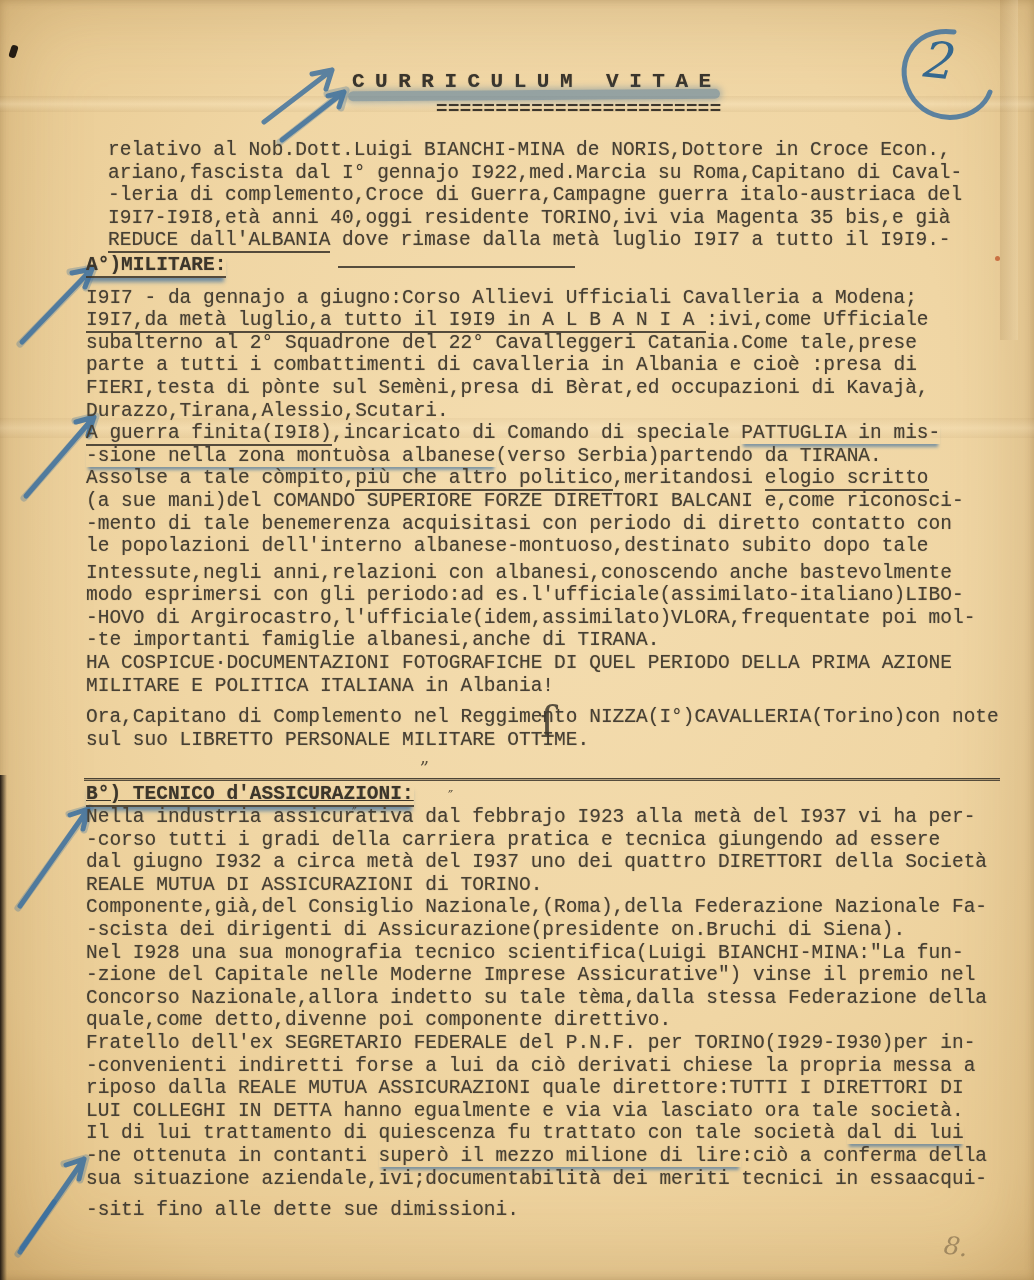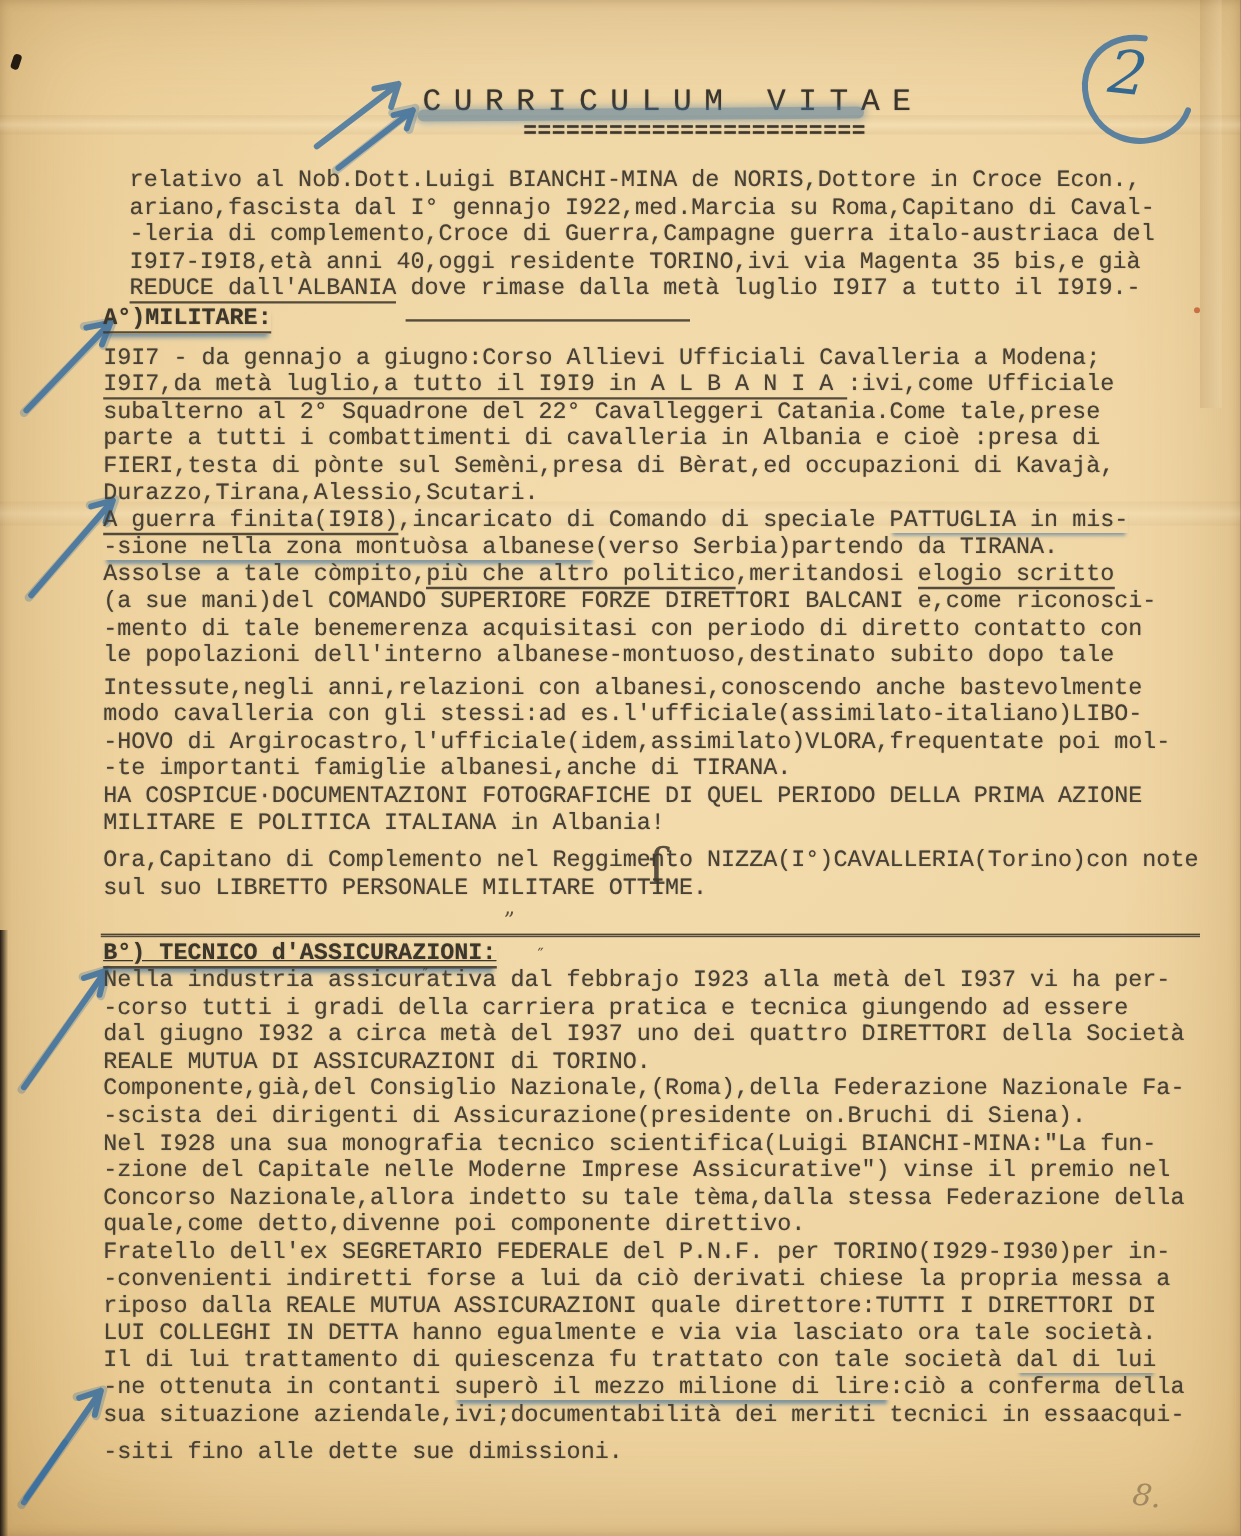--- a/index.html
+++ b/index.html
@@ -14,21 +14,21 @@
   .crease.c2{top:418px;height:20px;background:linear-gradient(rgba(120,85,40,.06),rgba(255,242,214,.18),rgba(120,85,40,.06));}
   .crease-v{position:absolute;left:1000px;top:0;width:18px;height:340px;pointer-events:none;
     background:linear-gradient(to right, rgba(120,85,40,.14), rgba(255,240,210,.18));}
   .edge-left{position:absolute;left:0;top:775px;width:7px;height:505px;
     background:linear-gradient(to right,#241b12,rgba(36,27,18,0));}
   .corner-dot{position:absolute;left:10px;top:45px;width:7px;height:13px;background:#241c13;border-radius:3px;transform:rotate(18deg);}
   .speck{position:absolute;left:995px;top:256px;width:5px;height:5px;background:#c05a2e;border-radius:50%;opacity:.8;}
 
   
   .title-wrap{position:absolute;left:352px;top:70px;}
-  .title{font-size:26px;font-weight:400;letter-spacing:10.5px;color:#3a352c;text-shadow:0 0 1px rgba(60,50,40,.55);white-space:pre;}
+  .title{font-size:21px;font-weight:700;letter-spacing:10.5px;color:#3a352c;text-shadow:0 0 1px rgba(60,50,40,.55);white-space:pre;}
   .title-underline{position:absolute;left:-4px;top:20px;width:372px;height:10px;border-radius:5px;
     background:rgba(58,110,158,.50); box-shadow:0 0 6px 2px rgba(58,110,158,.35); transform:rotate(-.4deg);}
   .equals-row{position:absolute;left:436px;top:98px;font-size:19px;font-weight:700;letter-spacing:.5px;color:#3d372d;white-space:pre;text-shadow:0 0 1px rgba(60,50,40,.5);}
 
   
   .doc{position:absolute;left:86px;top:139px;width:930px;color:#474034;font-size:19.5px;
     text-shadow:0 0 1px rgba(70,58,42,.5);}
   .tl{line-height:22.6px;height:22.6px;white-space:pre;}
   .block{position:relative;}
   .block.bold{font-weight:700;color:#3c362b;}
@@ -123,21 +123,21 @@
       <div class="block">
         <div class="tl"><span class="u-black">A guerra finita(I9I8)</span><span>,incaricato di Comando di speciale </span><span class="u-blue">PATTUGLIA in mis-</span></div>
         <div class="tl"><span class="u-blue">-sione nella zona montuòsa albanese</span><span>(verso Serbia)partendo da TIRANA.</span></div>
         <div class="tl"><span>Assolse a tale còmpito,</span><span class="u-black">più che altro politico</span><span>,meritandosi </span><span class="u-black">elogio scritto</span></div>
         <div class="tl"><span>(a sue mani)del COMANDO SUPERIORE FORZE DIRETTORI BALCANI e,come riconosci-</span></div>
         <div class="tl"><span>-mento di tale benemerenza acquisitasi con periodo di diretto contatto con</span></div>
         <div class="tl"><span>le popolazioni dell'interno albanese-montuoso,destinato subito dopo tale</span></div>
       </div>
       <div class="block" style="margin-top: 4px;">
         <div class="tl"><span>Intessute,negli anni,relazioni con albanesi,conoscendo anche bastevolmente</span></div>
-        <div class="tl"><span>modo cavalleria con gli stessi:ad es.l'ufficiale(assimilato-italiano)LIBO-</span></div>
+        <div class="tl"><span>modo esprimersi con gli periodo:ad es.l'ufficiale(assimilato-italiano)LIBO-</span></div>
         <div class="tl"><span>-HOVO di Argirocastro,l'ufficiale(idem,assimilato)VLORA,frequentate poi mol-</span></div>
         <div class="tl"><span>-te importanti famiglie albanesi,anche di TIRANA.</span></div>
         <div class="tl"><span>HA COSPICUE·DOCUMENTAZIONI FOTOGRAFICHE DI QUEL PERIODO DELLA PRIMA AZIONE</span></div>
         <div class="tl"><span>MILITARE E POLITICA ITALIANA in Albania!</span></div>
       </div>
       <div class="block" style="margin-top: 9px;">
         <div class="tl"><span>Ora,Capitano di Complemento nel Reggimento NIZZA(I°)CAVALLERIA(Torino)con note</span></div>
         <div class="tl"><span>sul suo LIBRETTO PERSONALE MILITARE OTTIME.</span></div>
       </div>
       <div class="block bold" style="margin-top: 32px; text-decoration: underline;">

